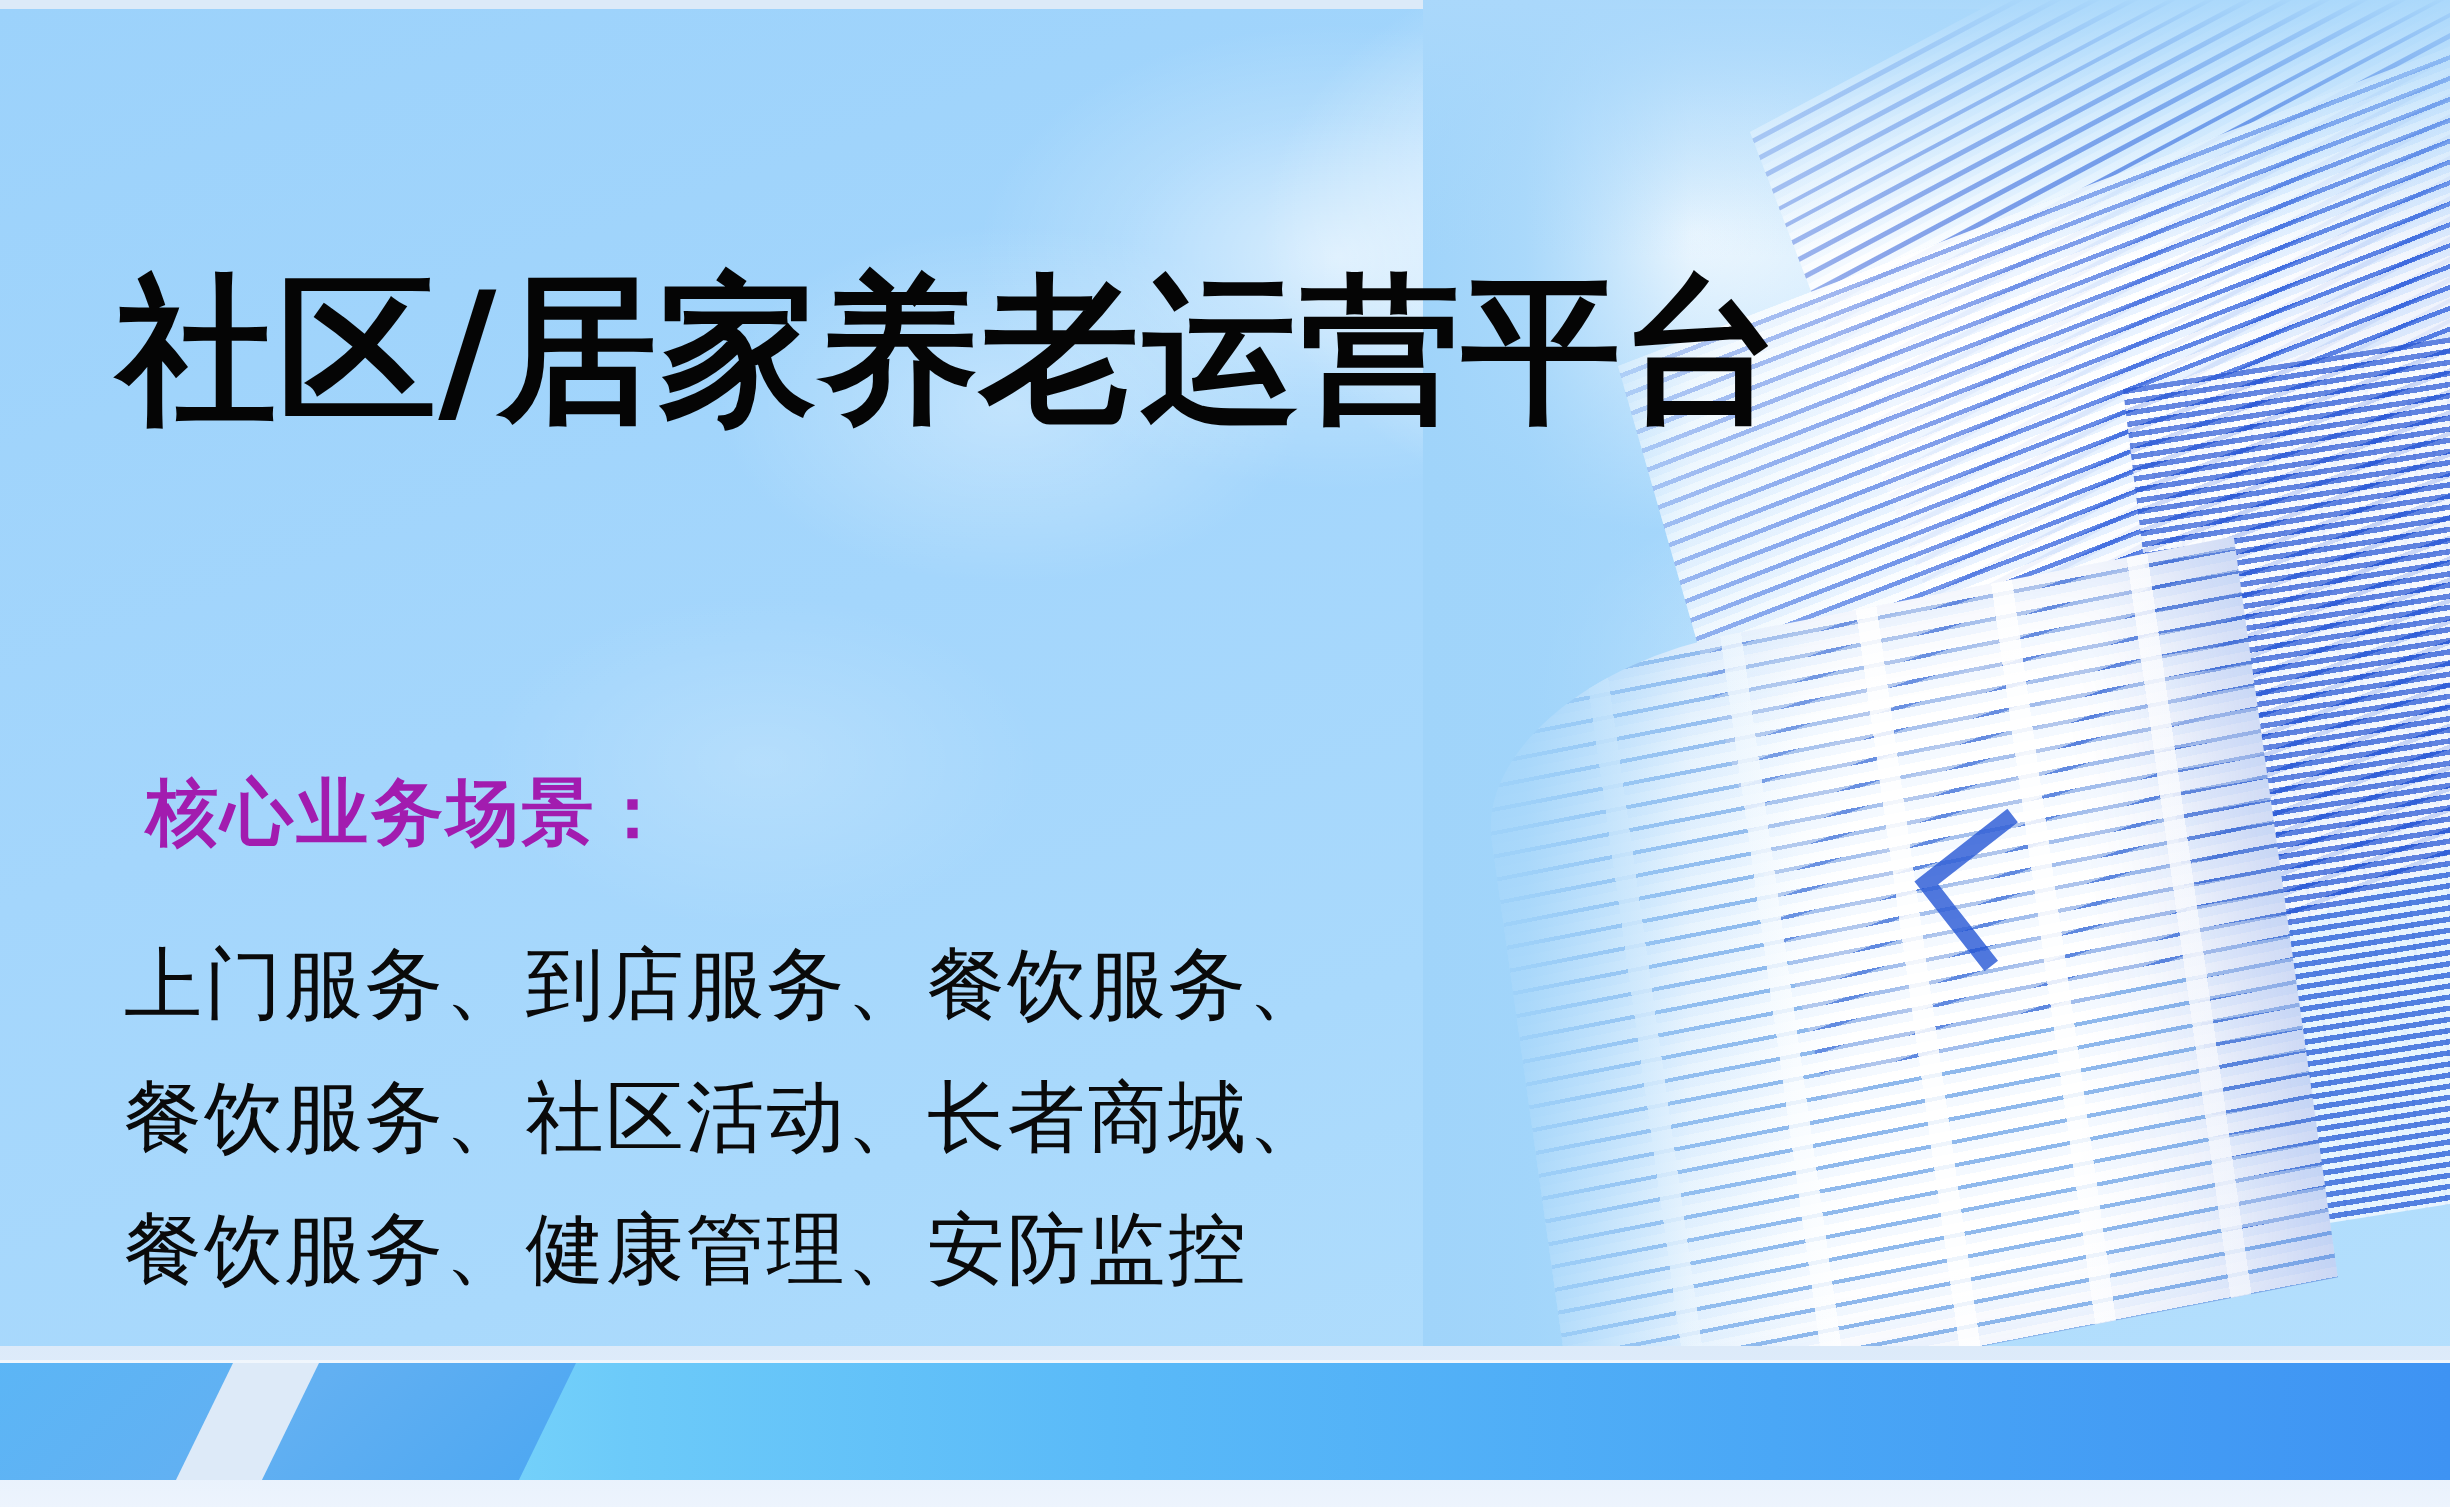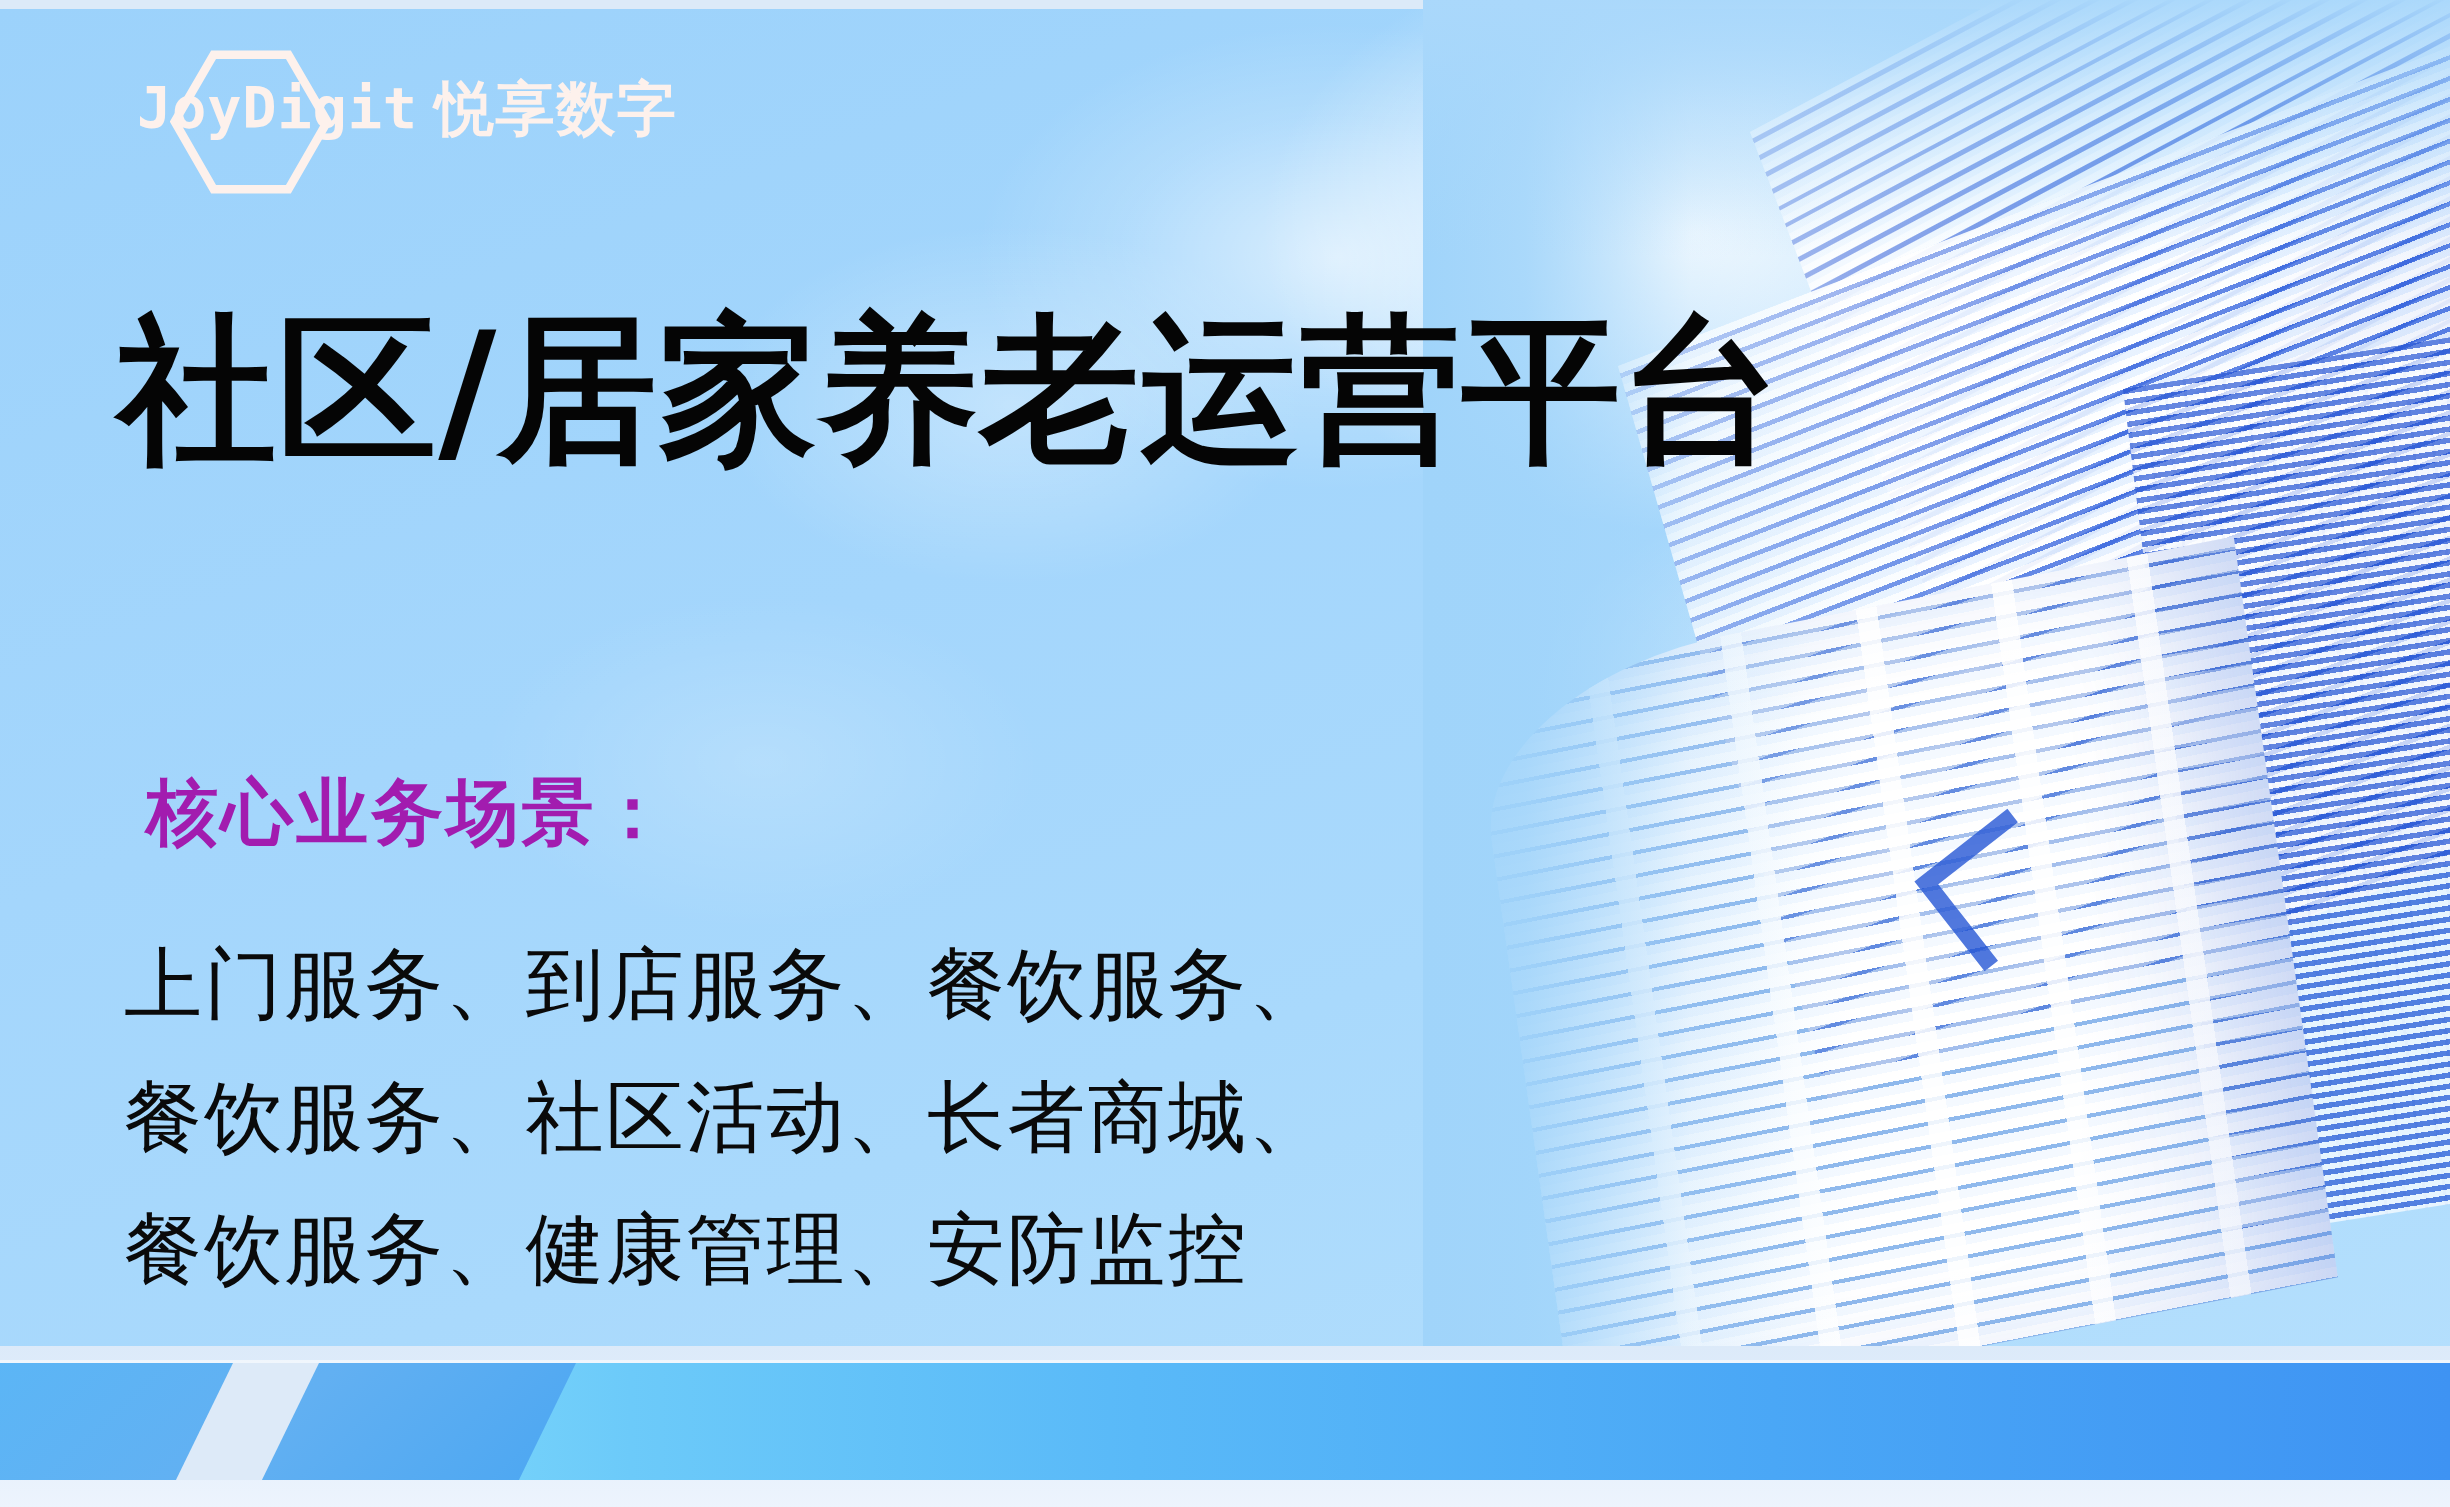--- a/index.html
+++ b/index.html
@@ -272,21 +272,20 @@
     position: absolute;
     left: 117px;
     top: 261px;
     font-family: "DejaVu Sans", "Liberation Sans", sans-serif;
     font-weight: bold;
     font-size: 159px;
     line-height: 1.12;
     letter-spacing: 1.6px;
     color: #050505;
     white-space: nowrap;
-    margin-top: 40px;
   }
 
   
   .subheading {
     position: absolute;
     left: 146px;
     top: 767px;
     font-family: "DejaVu Sans", "Liberation Sans", sans-serif;
     font-weight: bold;
     font-size: 72px;
@@ -387,31 +386,20 @@
     <div class="tower-b-shade"></div>
     <div class="tower-d"></div>
     <div class="tower-c"></div>
     <div class="tower-c-mullions"></div>
     <div class="tower-c-tint"></div>
     <div class="notch"></div>
     <div class="buildings-fade"></div>
     <div class="buildings-fade-top"></div>
   </div>
 
-  <div class="logo">
-    <div class="logo-mark">
-      <div class="logo-hex">
-        <svg width="162" height="144" viewBox="0 0 208 185" xmlns="http://www.w3.org/2000/svg">
-          <polygon points="56,6 152,6 202,92 152,179 56,179 6,92" fill="none" stroke="#FDF1EC" stroke-width="11" stroke-linejoin="miter"></polygon>
-        </svg>
-      </div>
-      <div class="logo-word">JoyDigit</div>
-    </div>
-    <div class="logo-cn">悦享数字</div>
-  </div>
 
   <div class="title">社区/居家养老运营平台</div>
 
   <div class="subheading">核心业务场景：</div>
 
   <div class="body-lines">
     <span class="line">上门服务、到店服务、餐饮服务、</span>
     <span class="line">餐饮服务、社区活动、长者商城、</span>
     <span class="line">餐饮服务、健康管理、安防监控</span>
   </div>

